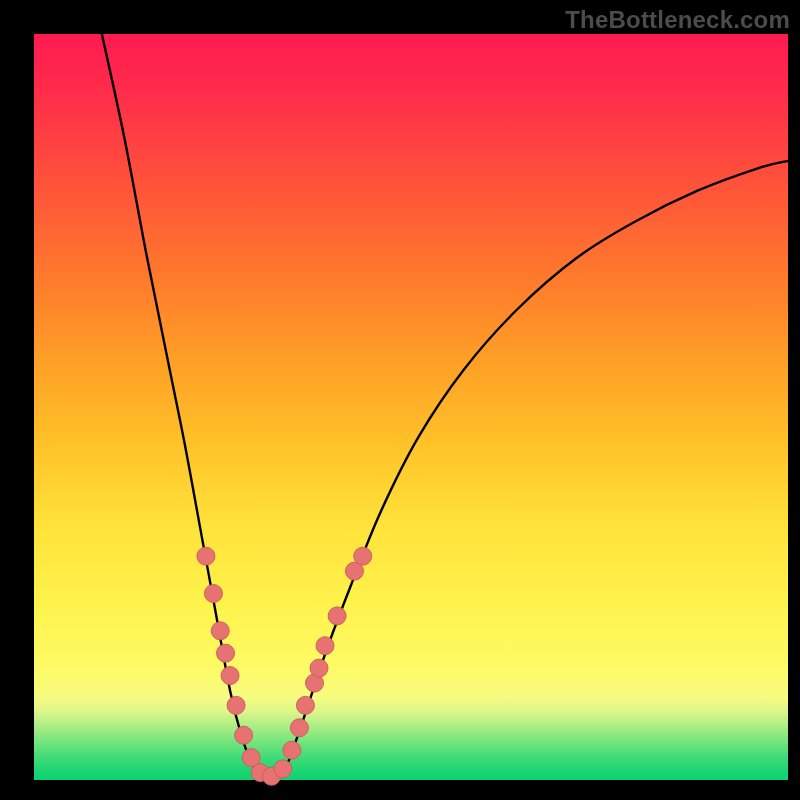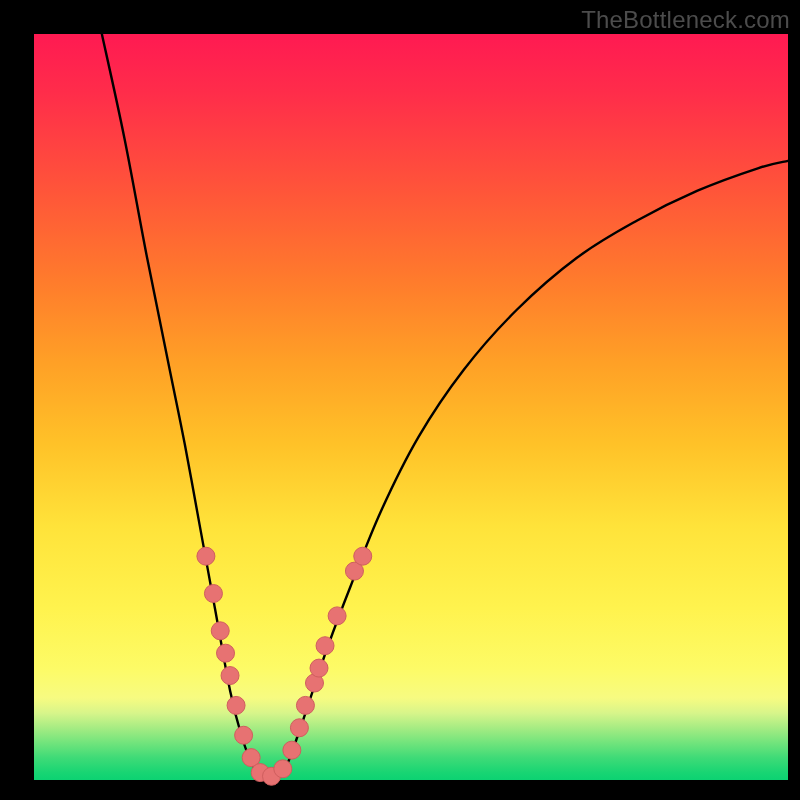--- a/index.html
+++ b/index.html
@@ -42,21 +42,21 @@
       #3fdb77 97%,
       #18d573 99%,
       #0cd272 100%);
   }
   .watermark {
     position: absolute;
     top: 6px;
     right: 10px;
     color: #4c4c4c;
     font-size: 24px;
-    font-weight: 400;
+    font-weight: 700;
     letter-spacing: 0.2px;
     user-select: none;
   }
   svg.curve {
     position: absolute;
     left: 0;
     top: 0;
     width: 754px;
     height: 746px;
     overflow: visible;

